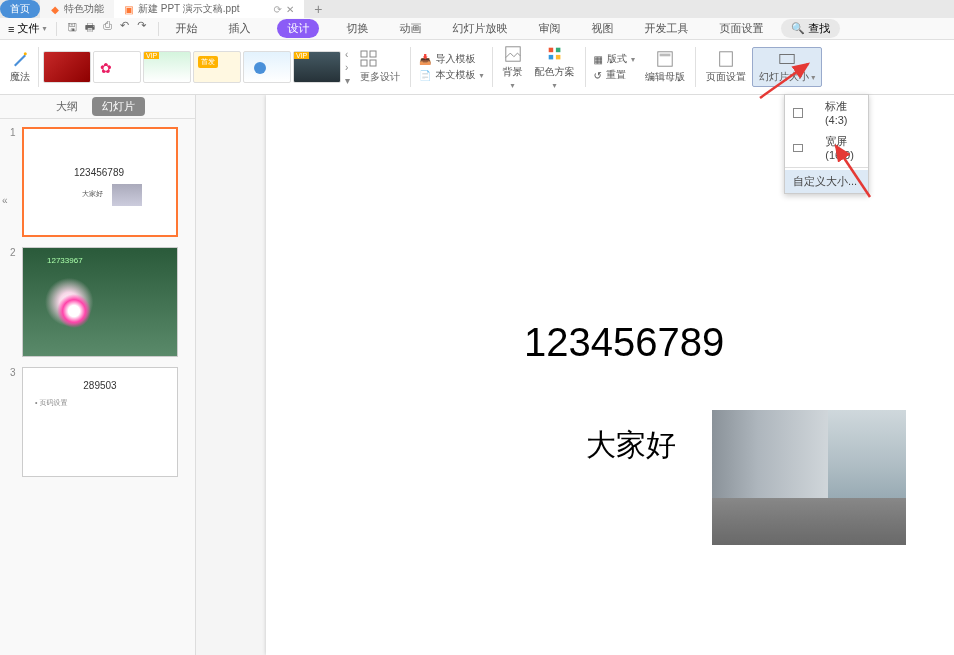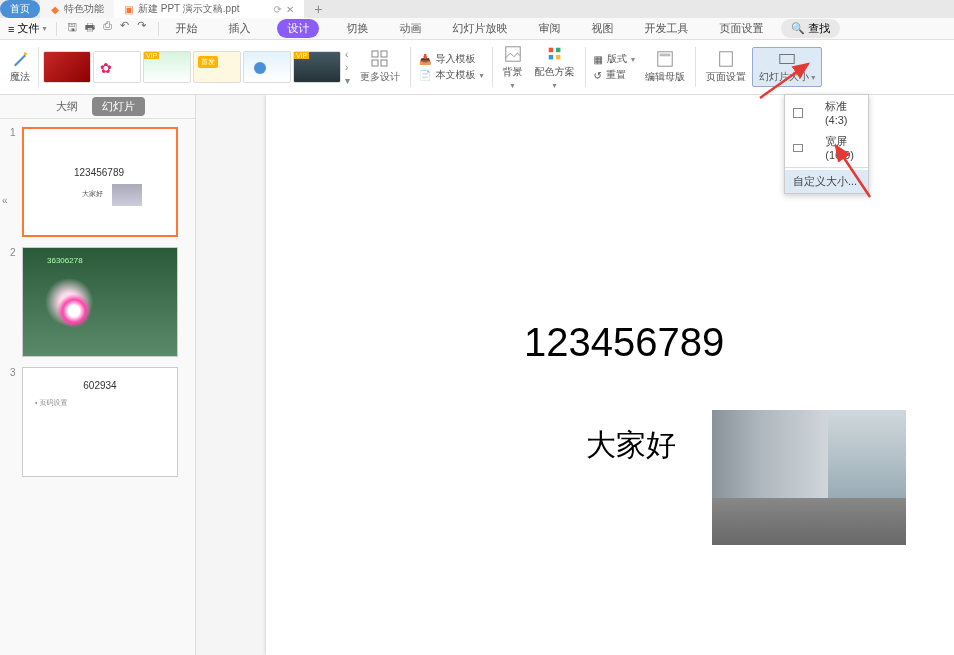--- a/index.html
+++ b/index.html
@@ -30,21 +30,21 @@
 .magic-icon { width: 18px; height: 18px; }
 .templates { display: flex; gap: 2px; }
 .tpl { width: 48px; height: 32px; border: 1px solid #ddd; border-radius: 2px; position: relative; overflow: hidden; }
 .tpl-red { background: linear-gradient(135deg, #c62828, #8e0000); }
 .tpl-pink { background: #fff; }
 .tpl-green { background: linear-gradient(#d4f4dd, #fff); }
 .tpl-yellow { background: #fff8e1; }
 .tpl-blue { background: linear-gradient(#e3f2fd, #fff); }
 .tpl-dark { background: linear-gradient(#455a64, #263238); }
 .vip-badge { position: absolute; top: 0; left: 0; background: #ffb300; color: #fff; font-size: 7px; padding: 0 2px; }
-.more-design { display: flex; flex-direction: column; align-items: center; padding: 0 6px; color: #666; gap: 2px; }
+.more-design { display: flex; flex-direction: column; padding: 0 6px; color: #666; gap: 2px; }
 .ribbon-sep { width: 1px; height: 40px; background: #e0e0e0; margin: 0 4px; }
 .ribbon-group { display: flex; flex-direction: column; gap: 2px; font-size: 10px; color: #555; padding: 0 4px; }
 .ribbon-item { display: flex; align-items: center; gap: 4px; cursor: pointer; }
 .ribbon-vbtn { display: flex; flex-direction: column; align-items: center; gap: 2px; color: #555; padding: 0 6px; cursor: pointer; }
 .ribbon-vbtn .ricon { width: 18px; height: 18px; }
 .ribbon-vbtn.highlighted { background: #dde9f5; border: 1px solid #9ac; border-radius: 2px; padding: 2px 6px; }
 .drop-caret { font-size: 8px; color: #888; }
 
 
 .dropdown { position: absolute; top: 94px; left: 784px; width: 85px; background: #fff; border: 1px solid #ccc; box-shadow: 0 2px 6px rgba(0,0,0,0.2); font-size: 11px; z-index: 100; }
@@ -277,28 +277,28 @@
           <div class="thumb1-title">123456789</div>
           <div class="thumb1-sub">大家好</div>
           <div class="thumb1-img"></div>
         </div>
       </div>
       <div class="thumb-wrap">
         <span class="thumb-num">2</span>
         <div class="thumb">
           <div class="thumb2-img">
             <div class="thumb2-flower"></div>
-            <span style="position:absolute;top:8px;left:24px;font-size:8px;color:#afa">36306278</span>
+            <span style="position:absolute;top:8px;left:24px;font-size:8px;color:#afa">12733967</span>
           </div>
         </div>
       </div>
       <div class="thumb-wrap">
         <span class="thumb-num">3</span>
         <div class="thumb">
-          <div class="thumb3-title">602934</div>
+          <div class="thumb3-title">289503</div>
           <div class="thumb3-sub">• <span>页码设置</span></div>
         </div>
       </div>
     </div>
   </div>
 
   <div class="canvas-area">
     <div class="slide">
       <div class="slide-title">123456789</div>
       <div class="slide-sub">大家好</div>

